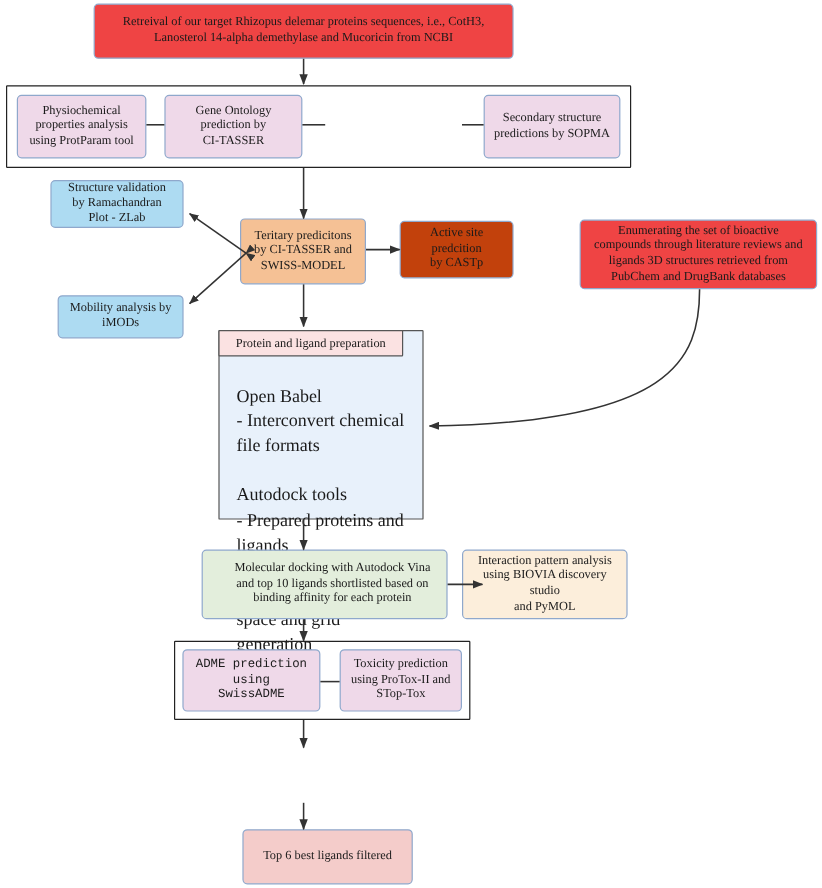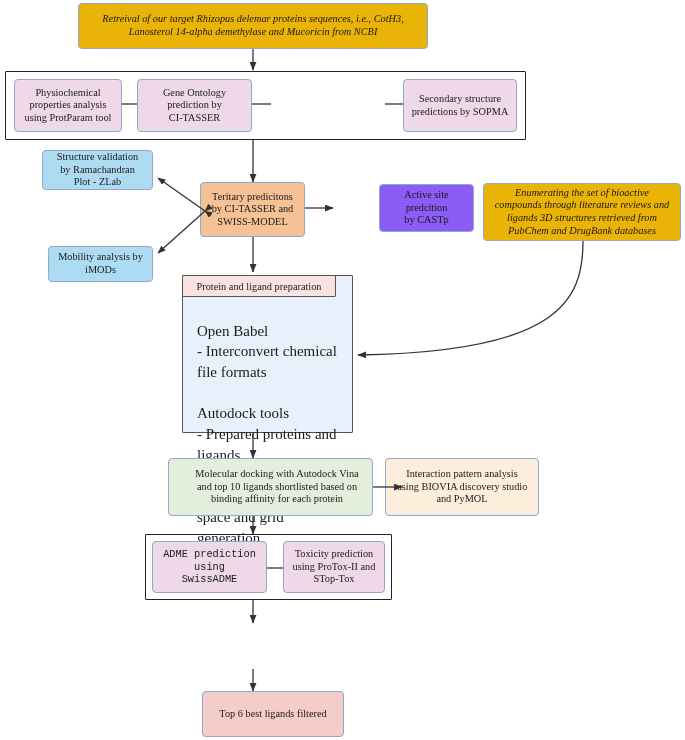--- a/index.html
+++ b/index.html
@@ -25,25 +25,25 @@
     align-items: center;
     justify-content: center;
     text-align: center;
     line-height: 1.22;
     border: 1px solid #8fa8cc;
     border-radius: 4px;
     font-size: 10.3px;
     padding: 2px 4px;
     white-space: pre-line;
   }
-  .yellow  { background: #eab308; font-style: italic; }
+  .yellow  { background: #ef4444; }
   .pink    { background: #efd9e9; }
   .orange  { background: #f5c195; }
   .blue    { background: #addbf2; }
-  .mint    { background: #8b5cf6; margin-left: 46px; }
+  .mint    { background: #c2410c; }
   .green   { background: #e3eedc; }
   .peach   { background: #fceedb; }
   .rose    { background: #f4ccca; }
 
   .group-box {
     position: absolute;
     box-sizing: border-box;
     border: 1.6px solid #222;
     background: transparent;
     border-radius: 1px;
@@ -195,21 +195,21 @@
   <div class="prep-hdr" style="left:182px; top:275px; width:154px; height:22px;">
     <span class="txt">Protein and ligand preparation</span>
   </div>
 
   <div class="node green" style="left:168px; top:458px; width:205px; height:58px;padding-left:17px;">
     <span class="txt">Molecular docking with Autodock Vina
 and top 10 ligands shortlisted based on
 binding affinity for each protein</span>
   </div>
 
-  <div class="node peach" style="left:385px; top:458px; width:154px; height:58px;">
+  <div class="node peach" style="left:385px; top:458px; width:138px; height:58px;">
     <span class="txt">Interaction pattern analysis
 using BIOVIA discovery studio
 and PyMOL</span>
   </div>
 
   <div class="group-box" style="left:145px; top:534px; width:247px; height:66px;"></div>
 
   <div class="node pink" style="left:152px; top:541px; width:115px; height:52px;font-family:Liberation Mono, monospace;">
     <span class="txt">ADME prediction using
 SwissADME</span>

